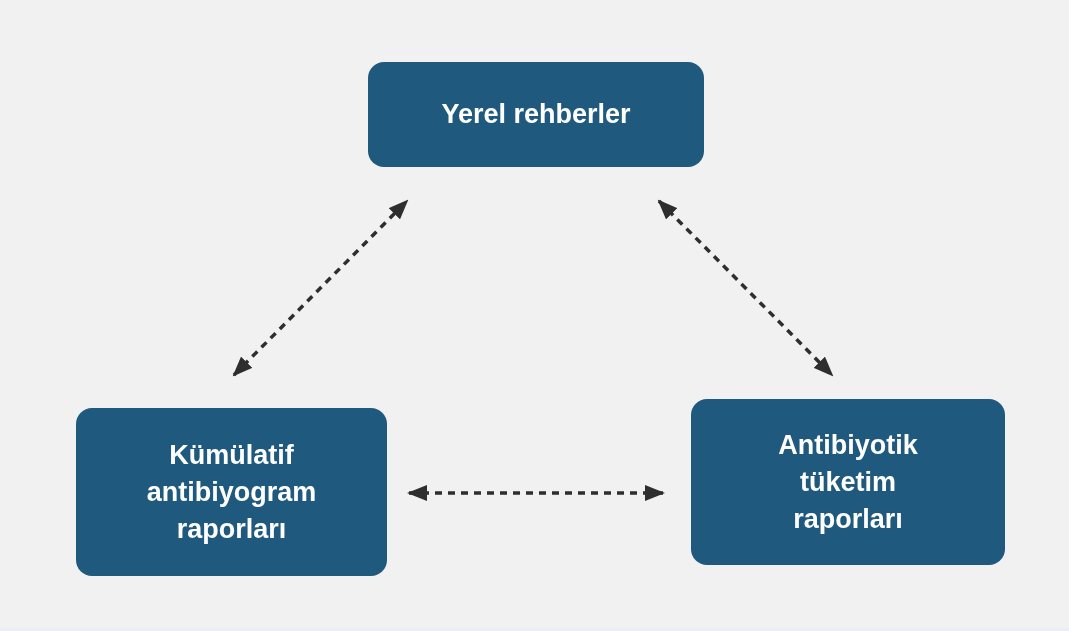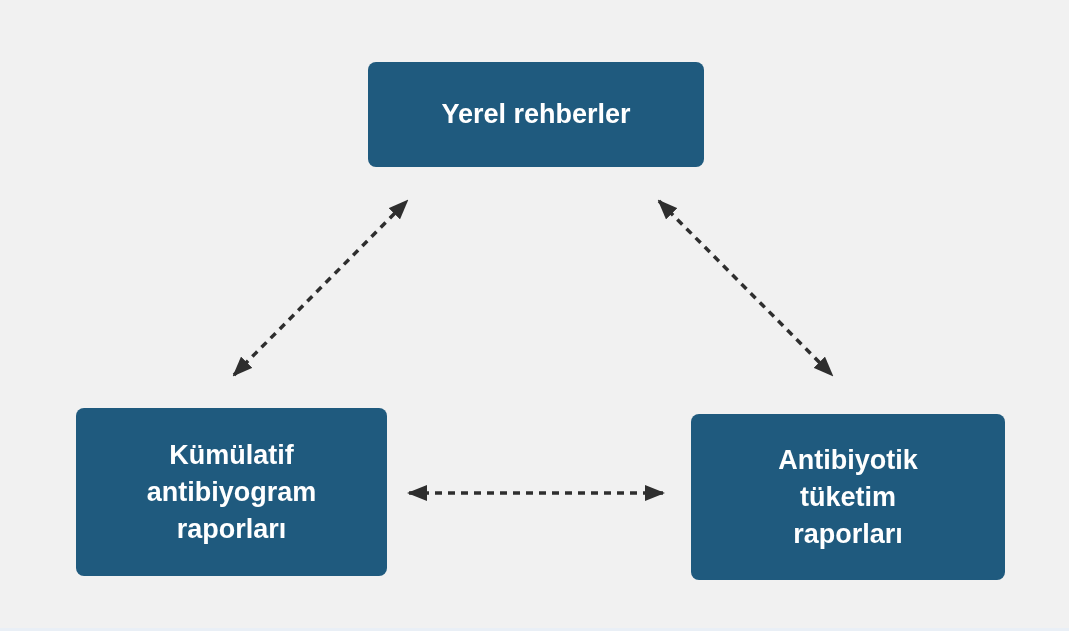--- a/index.html
+++ b/index.html
@@ -19,21 +19,21 @@
     position: absolute;
     left: 0;
     top: 0;
     width: 1069px;
     height: 631px;
     pointer-events: none;
   }
   .node {
     position: absolute;
     background: #1f5a7e;
-    border-radius: 8px;
+    border-radius: 16px;
     color: #ffffff;
     display: flex;
     align-items: center;
     justify-content: center;
     text-align: center;
     font-weight: bold;
     font-size: 27px;
     line-height: 37px;
     white-space: pre-line;
     box-sizing: border-box;
@@ -46,21 +46,21 @@
     height: 105px;
   }
   .node-bottom-left {
     left: 76px;
     top: 408px;
     width: 311px;
     height: 168px;
   }
   .node-bottom-right {
     left: 691px;
-    top: 414px;
+    top: 399px;
     width: 314px;
     height: 166px;
   }
   .connector {
     stroke: #2e2e2e;
     stroke-width: 3.5;
     stroke-dasharray: 7 6;
     fill: none;
   }
   .bottom-line {

